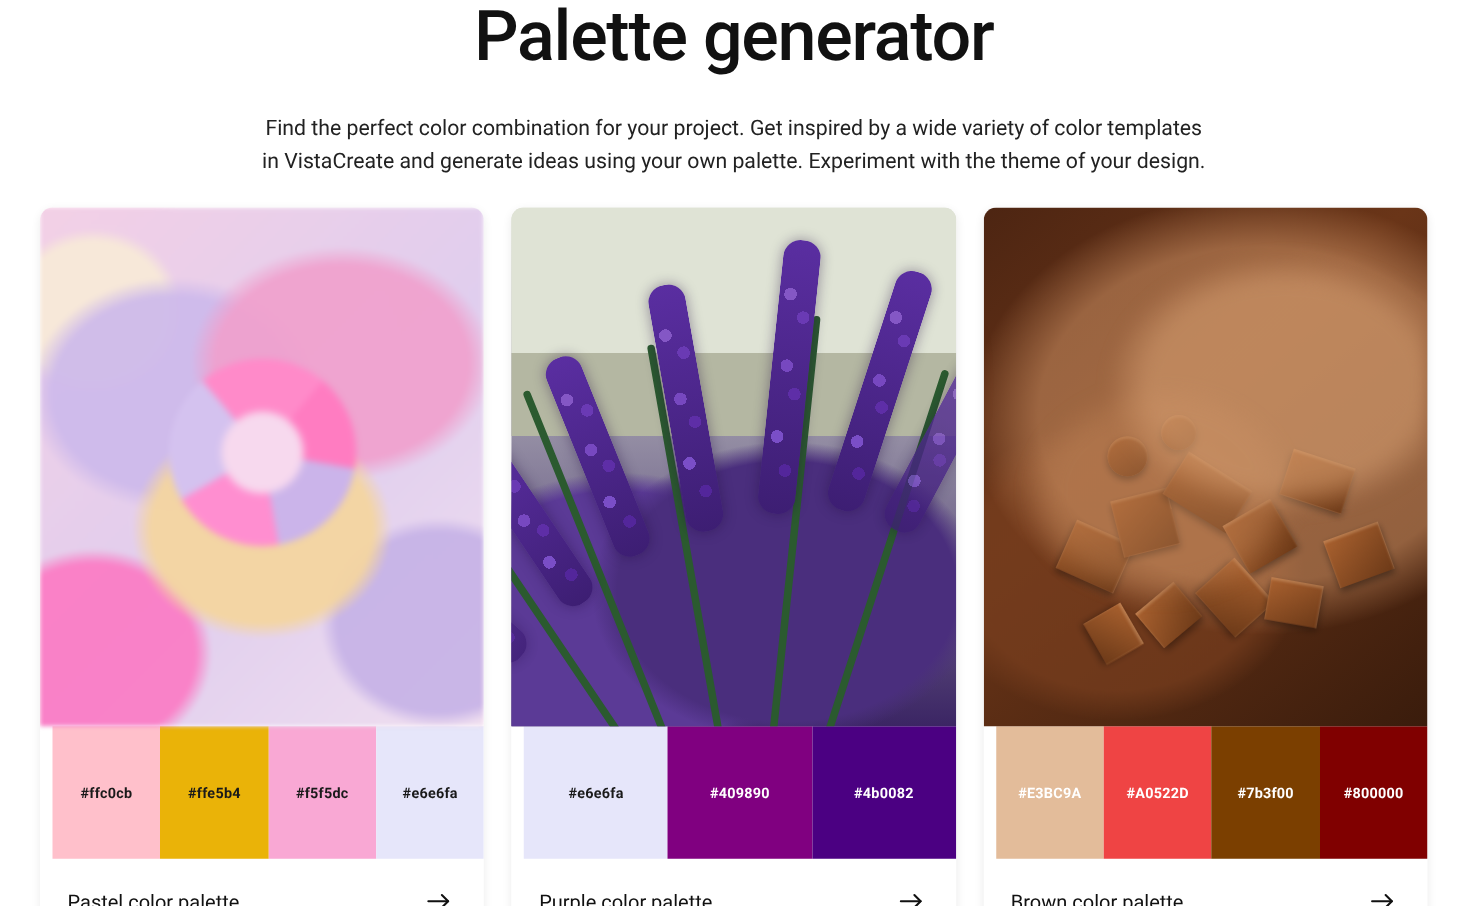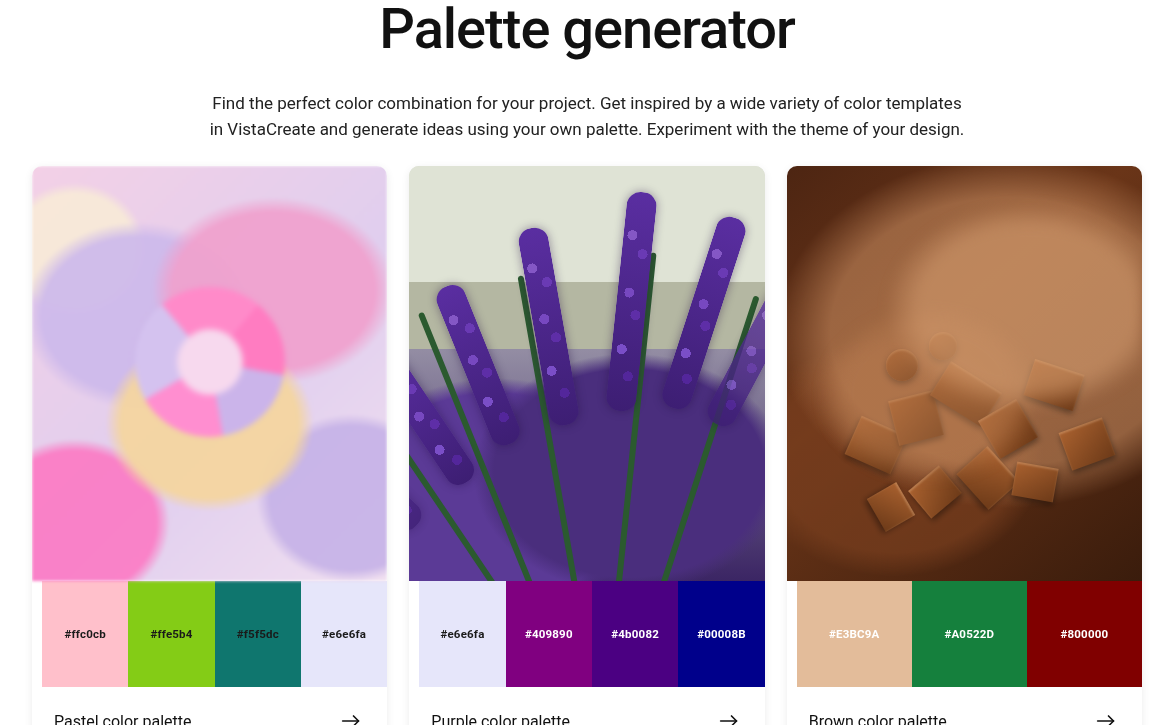--- a/index.html
+++ b/index.html
@@ -169,22 +169,22 @@
 </header>
 
 <section class="grid">
 
   <article class="card">
     <div class="thumb thumb-pastel">
       <div class="swirl"></div>
     </div>
     <div class="swatches">
       <div class="swatch dark-text" style="background:#ffc0cb">#ffc0cb</div>
-      <div class="swatch dark-text" style="background:#84cc16">#ffe5b4</div>
-      <div class="swatch dark-text" style="background:#0f766e">#f5f5dc</div>
+      <div class="swatch dark-text" style="background:#eab308">#ffe5b4</div>
+      <div class="swatch dark-text" style="background:#f9a8d4">#f5f5dc</div>
       <div class="swatch dark-text" style="background:#e6e6fa">#e6e6fa</div>
     </div>
     <div class="footer">
       <span class="footer-title">Pastel color palette</span>
       <button class="arrow-btn">
         <svg viewBox="0 0 24 14" fill="none" stroke="currentColor" stroke-width="2" stroke-linecap="round" stroke-linejoin="round">
             <line x1="2" y1="7" x2="21" y2="7"></line>
             <polyline points="15,1 21,7 15,13"></polyline>
           </svg>
       </button>
@@ -203,21 +203,20 @@
       <div class="flowerhead" style="left:40%;top:14%;height:200px;transform:rotate(-10deg)"></div>
       <div class="flowerhead" style="left:55%;top:6%;height:220px;transform:rotate(6deg)"></div>
       <div class="flowerhead" style="left:70%;top:10%;height:200px;transform:rotate(18deg)"></div>
       <div class="flowerhead" style="left:82%;top:26%;height:150px;transform:rotate(28deg);opacity:.8"></div>
       <div class="flowerhead" style="left:-2%;top:60%;height:110px;transform:rotate(-48deg);opacity:.75"></div>
     </div>
     <div class="swatches">
       <div class="swatch dark-text" style="background:#e6e6fa">#e6e6fa</div>
       <div class="swatch light-text" style="background:#800080">#409890</div>
       <div class="swatch light-text" style="background:#4b0082">#4b0082</div>
-      <div class="swatch light-text" style="background:#00008B">#00008B</div>
     </div>
     <div class="footer">
       <span class="footer-title">Purple color palette</span>
       <button class="arrow-btn">
         <svg viewBox="0 0 24 14" fill="none" stroke="currentColor" stroke-width="2" stroke-linecap="round" stroke-linejoin="round">
             <line x1="2" y1="7" x2="21" y2="7"></line>
             <polyline points="15,1 21,7 15,13"></polyline>
           </svg>
       </button>
     </div>
@@ -234,21 +233,22 @@
       <div class="chunk" style="left:36%;top:74%;width:40px;height:36px;transform:rotate(-40deg)"></div>
       <div class="chunk" style="left:64%;top:72%;width:42px;height:34px;transform:rotate(10deg)"></div>
       <div class="chunk" style="left:78%;top:62%;width:46px;height:40px;transform:rotate(-20deg)"></div>
       <div class="chunk" style="left:24%;top:78%;width:38px;height:34px;transform:rotate(60deg)"></div>
       <div class="chunk" style="left:28%;top:44%;width:32px;height:32px;border-radius:50%"></div>
       <div class="chunk" style="left:40%;top:40%;width:28px;height:28px;border-radius:50%"></div>
       <div class="dust"></div>
     </div>
     <div class="swatches">
       <div class="swatch light-text" style="background:#E3BC9A">#E3BC9A</div>
-      <div class="swatch light-text" style="background:#15803d">#A0522D</div>
+      <div class="swatch light-text" style="background:#ef4444">#A0522D</div>
+      <div class="swatch light-text" style="background:#7b3f00">#7b3f00</div>
       <div class="swatch light-text" style="background:#800000">#800000</div>
     </div>
     <div class="footer">
       <span class="footer-title">Brown color palette</span>
       <button class="arrow-btn">
         <svg viewBox="0 0 24 14" fill="none" stroke="currentColor" stroke-width="2" stroke-linecap="round" stroke-linejoin="round">
             <line x1="2" y1="7" x2="21" y2="7"></line>
             <polyline points="15,1 21,7 15,13"></polyline>
           </svg>
       </button>

